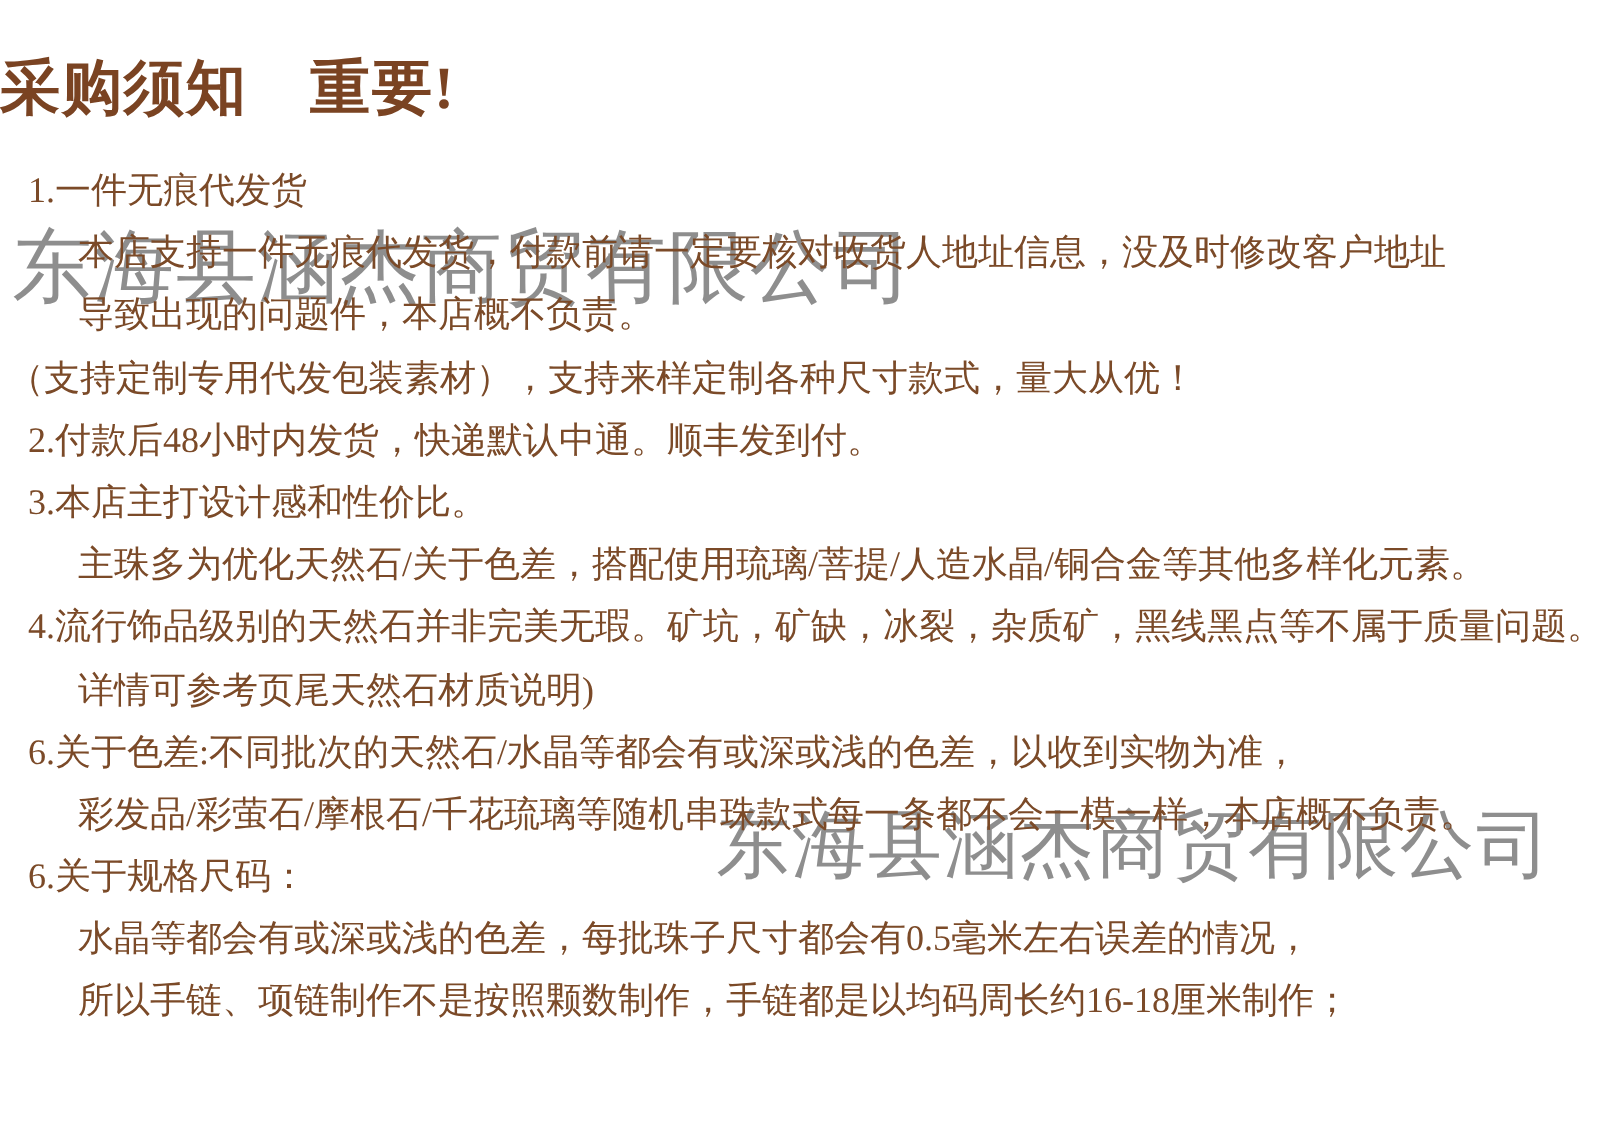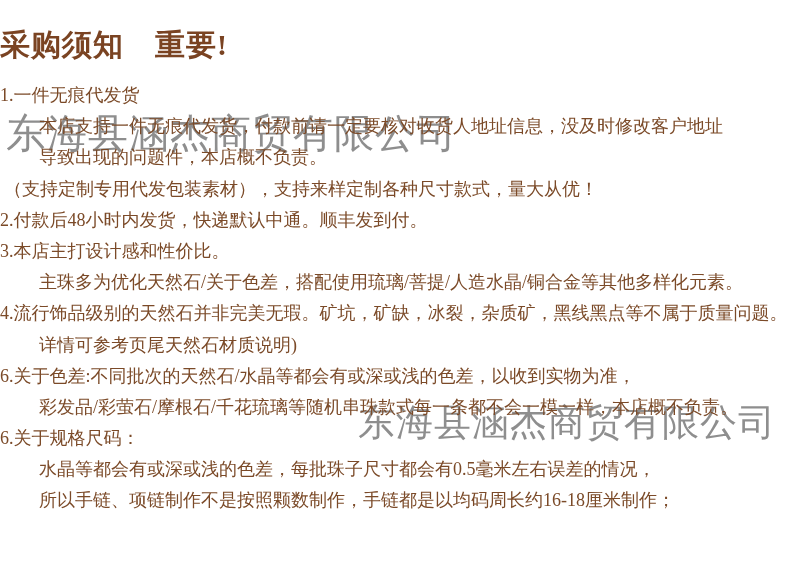--- a/index.html
+++ b/index.html
@@ -33,21 +33,21 @@
     letter-spacing:1px;
   }
   .lines{margin-top:16px;}
   .line{
     line-height:31.2px;
     height:31.2px;
     font-size:18px;
     color:#7b4a28;
     white-space:nowrap;
   }
-  .line.section{}
+  .line.section{padding-left:14px;}
   .line.detail{padding-left:39px;}
   .line.note{padding-left:4px;}
 </style>
 </head>
 <body>
 
 <div class="page">
   <div class="watermark wm1">东海县涵杰商贸有限公司</div>
   <div class="watermark wm2">东海县涵杰商贸有限公司</div>
 

